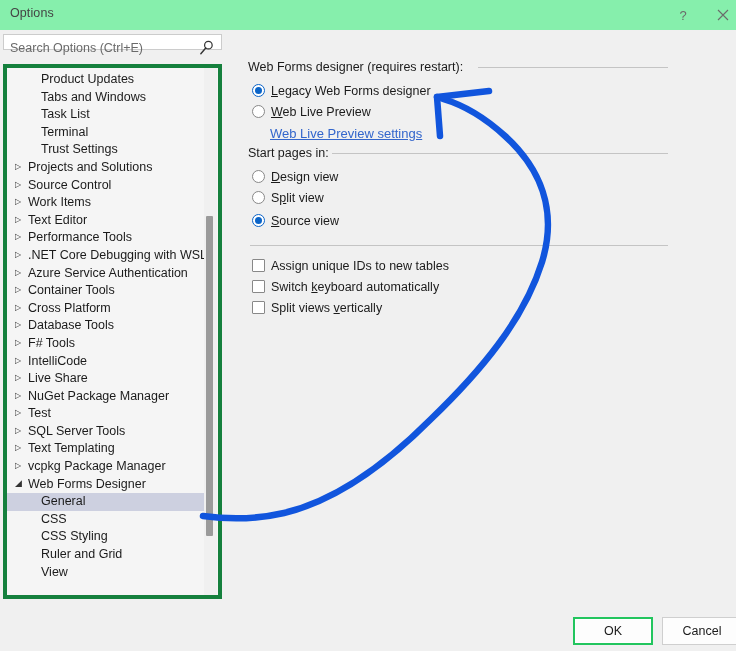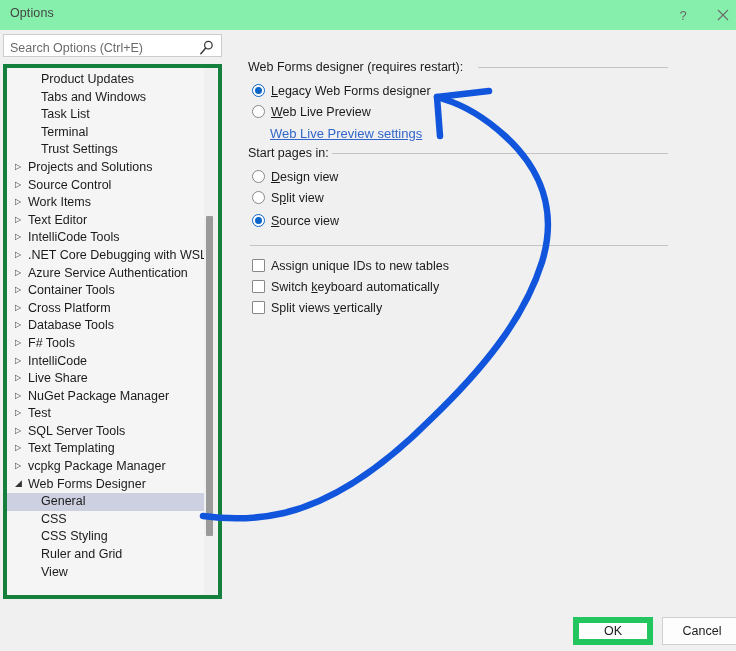--- a/index.html
+++ b/index.html
@@ -41,21 +41,21 @@
     color: #6b6b6b;
   }
   .win-btn.help { left: 666px; font-size: 13px; }
   .win-btn.close { left: 706px; }
   .win-btn svg { display: block; }
 
   
   .search-box {
     position: absolute;
     left: 3px; top: 34px;
-    width: 219px; height: 23px;
+    width: 219px; height: 16px;
     background: #ffffff;
     border: 1px solid #cccccc;
     box-sizing: border-box;
   }
   .search-input {
     position: absolute;
     left: 6px; top: 4px;
     width: 180px; height: 18px;
     border: none;
     outline: none;
@@ -212,21 +212,21 @@
     box-sizing: border-box;
     font-family: "Liberation Sans", sans-serif;
     font-size: 12.5px;
     color: #1b1b1b;
     display: flex;
     align-items: center;
     justify-content: center;
     padding: 0;
   }
   .dlg-btn.default {
-    border: 6px solid #22c55e;
+    border: 2px solid #22c55e;
     box-shadow: inset 0 0 0 1px #ffffff;
   }
   #ok-button { left: 573px; top: 617px; width: 80px; }
   #cancel-button { left: 662px; top: 617px; width: 80px; }
 
   
   .annot {
     position: absolute;
     left: 0; top: 0;
     width: 736px; height: 651px;
@@ -262,21 +262,21 @@
   <div class="tree-list" id="tree-list">
       <div class="tree-item depth2"><span class="tree-label">Product Updates</span></div>
       <div class="tree-item depth2"><span class="tree-label">Tabs and Windows</span></div>
       <div class="tree-item depth2"><span class="tree-label">Task List</span></div>
       <div class="tree-item depth2"><span class="tree-label">Terminal</span></div>
       <div class="tree-item depth2"><span class="tree-label">Trust Settings</span></div>
       <div class="tree-item depth1"><span class="arrow collapsed"></span><span class="tree-label">Projects and Solutions</span></div>
       <div class="tree-item depth1"><span class="arrow collapsed"></span><span class="tree-label">Source Control</span></div>
       <div class="tree-item depth1"><span class="arrow collapsed"></span><span class="tree-label">Work Items</span></div>
       <div class="tree-item depth1"><span class="arrow collapsed"></span><span class="tree-label">Text Editor</span></div>
-      <div class="tree-item depth1"><span class="arrow collapsed"></span><span class="tree-label">IntelliCode Tools</span></div>
+      <div class="tree-item depth1"><span class="arrow collapsed"></span><span class="tree-label">Performance Tools</span></div>
       <div class="tree-item depth1"><span class="arrow collapsed"></span><span class="tree-label">.NET Core Debugging with WSL</span></div>
       <div class="tree-item depth1"><span class="arrow collapsed"></span><span class="tree-label">Azure Service Authentication</span></div>
       <div class="tree-item depth1"><span class="arrow collapsed"></span><span class="tree-label">Container Tools</span></div>
       <div class="tree-item depth1"><span class="arrow collapsed"></span><span class="tree-label">Cross Platform</span></div>
       <div class="tree-item depth1"><span class="arrow collapsed"></span><span class="tree-label">Database Tools</span></div>
       <div class="tree-item depth1"><span class="arrow collapsed"></span><span class="tree-label">F# Tools</span></div>
       <div class="tree-item depth1"><span class="arrow collapsed"></span><span class="tree-label">IntelliCode</span></div>
       <div class="tree-item depth1"><span class="arrow collapsed"></span><span class="tree-label">Live Share</span></div>
       <div class="tree-item depth1"><span class="arrow collapsed"></span><span class="tree-label">NuGet Package Manager</span></div>
       <div class="tree-item depth1"><span class="arrow collapsed"></span><span class="tree-label">Test</span></div>

